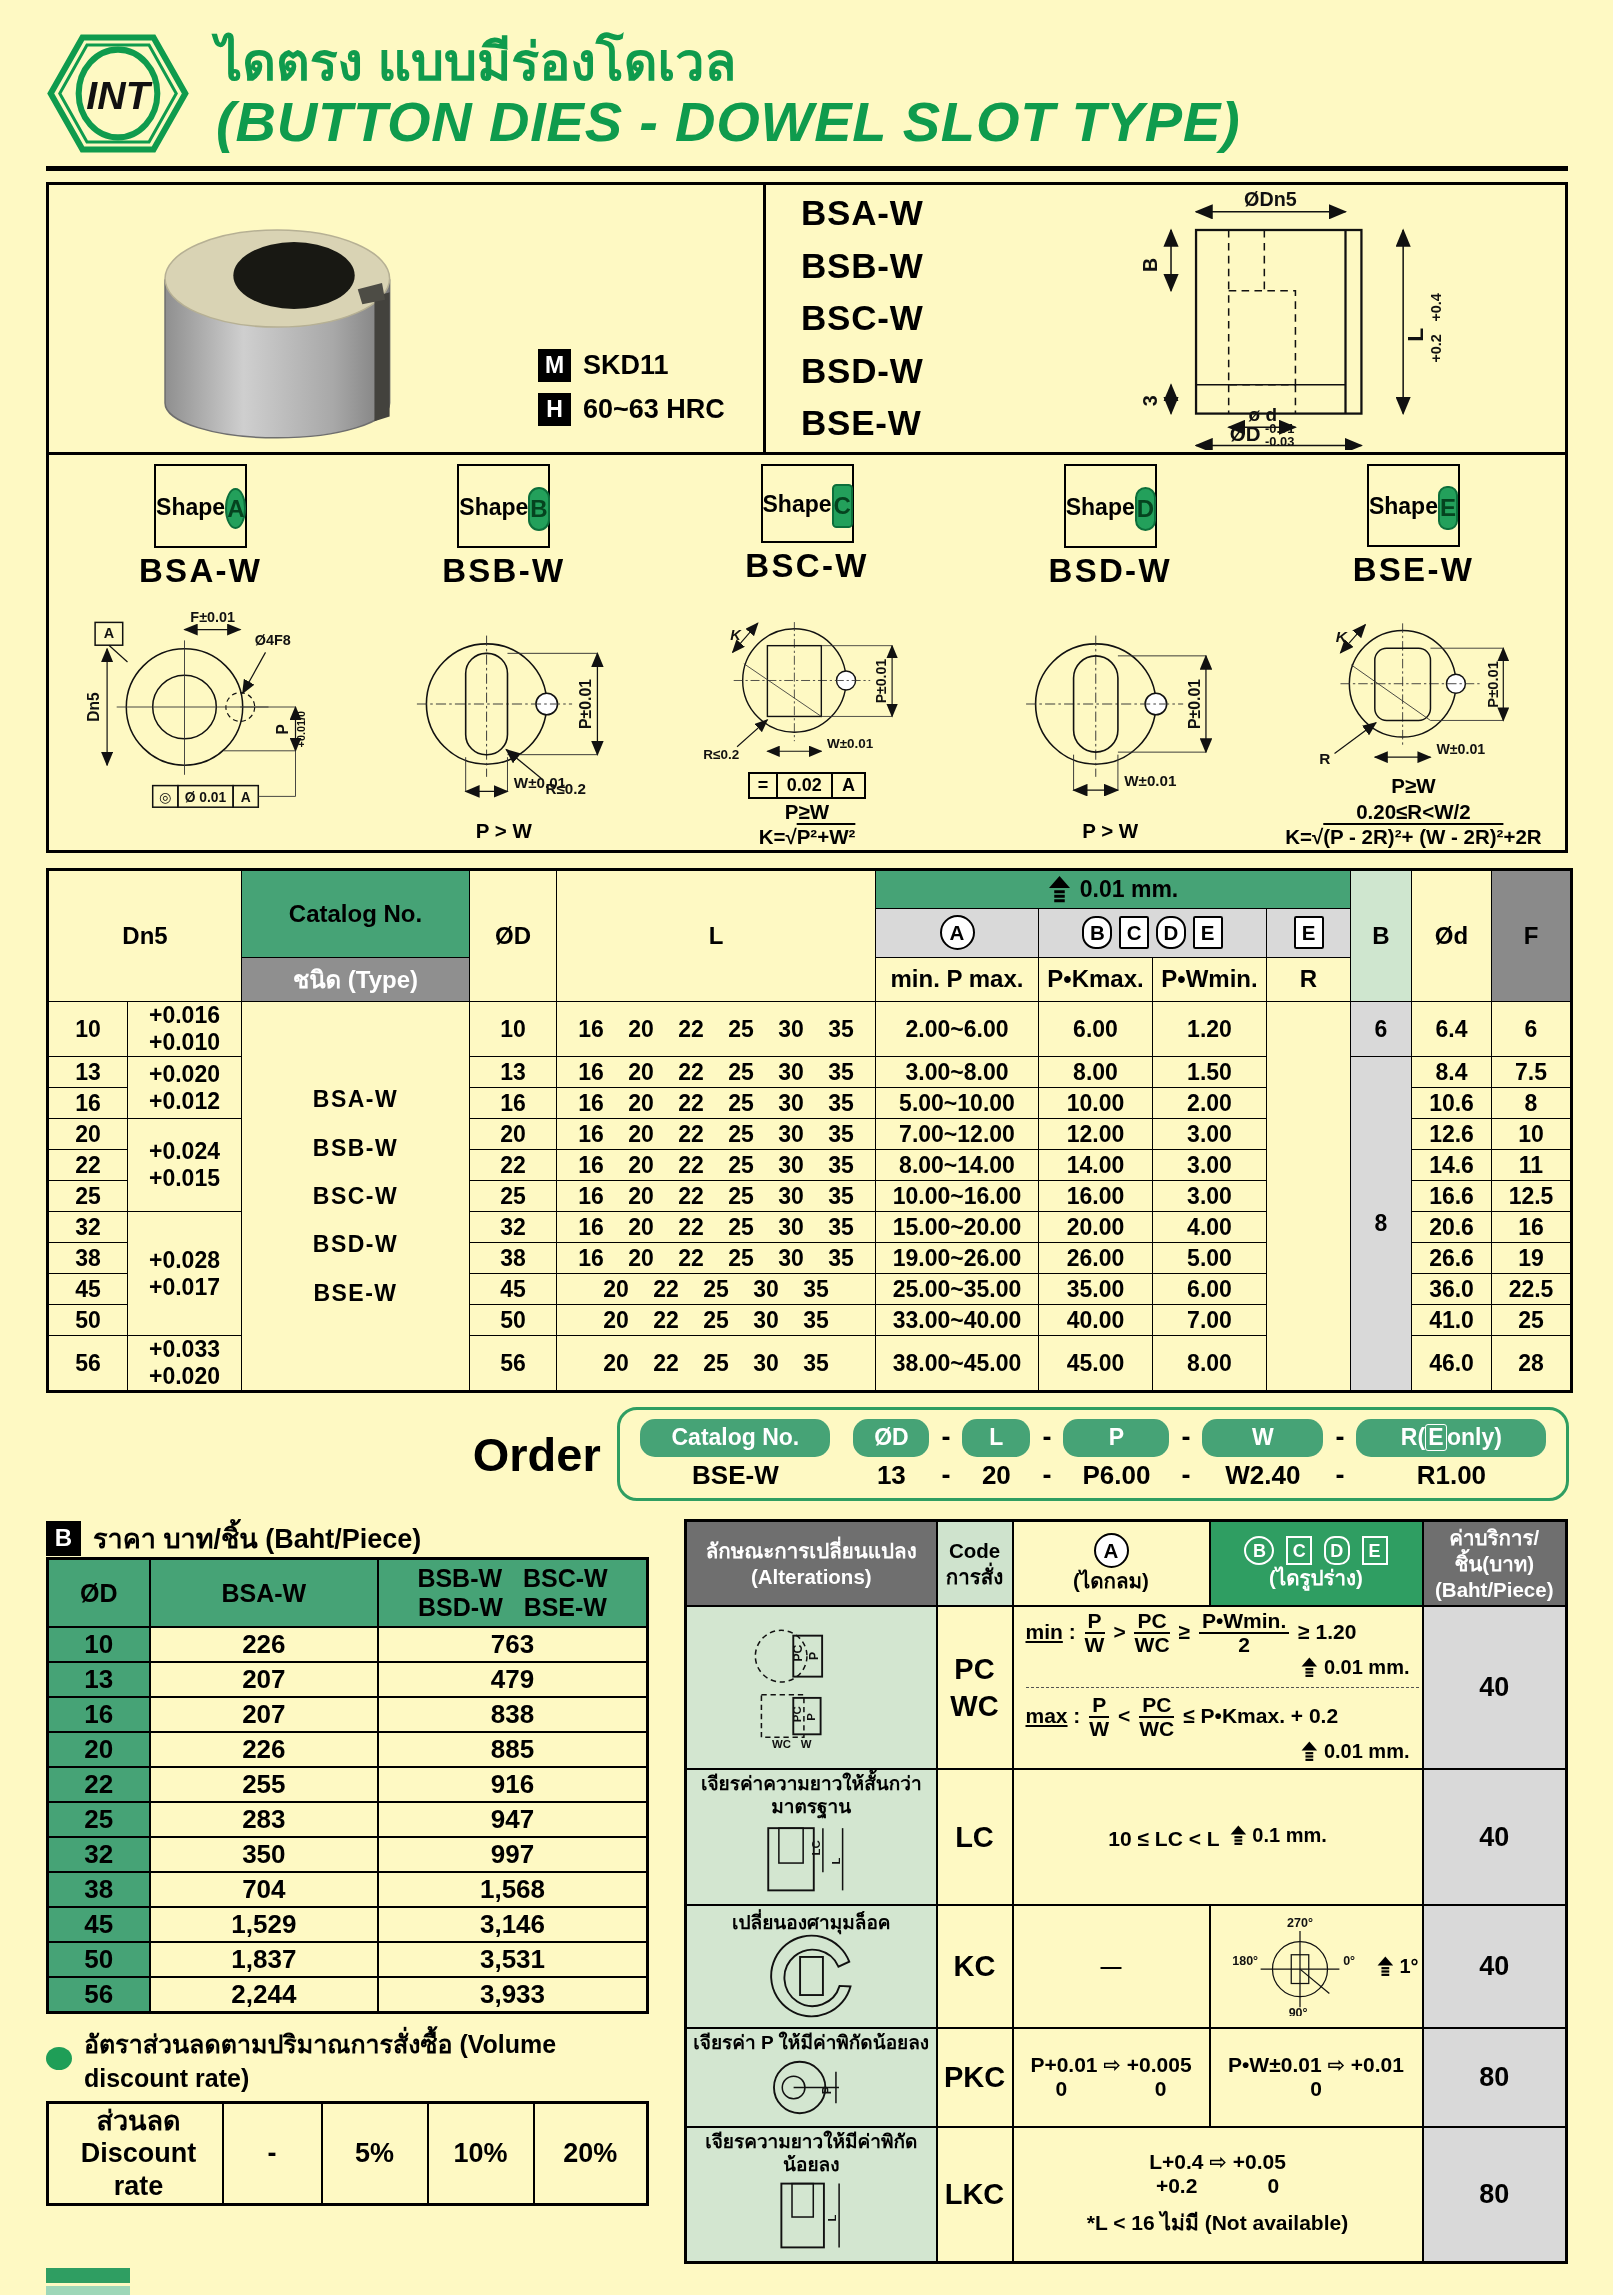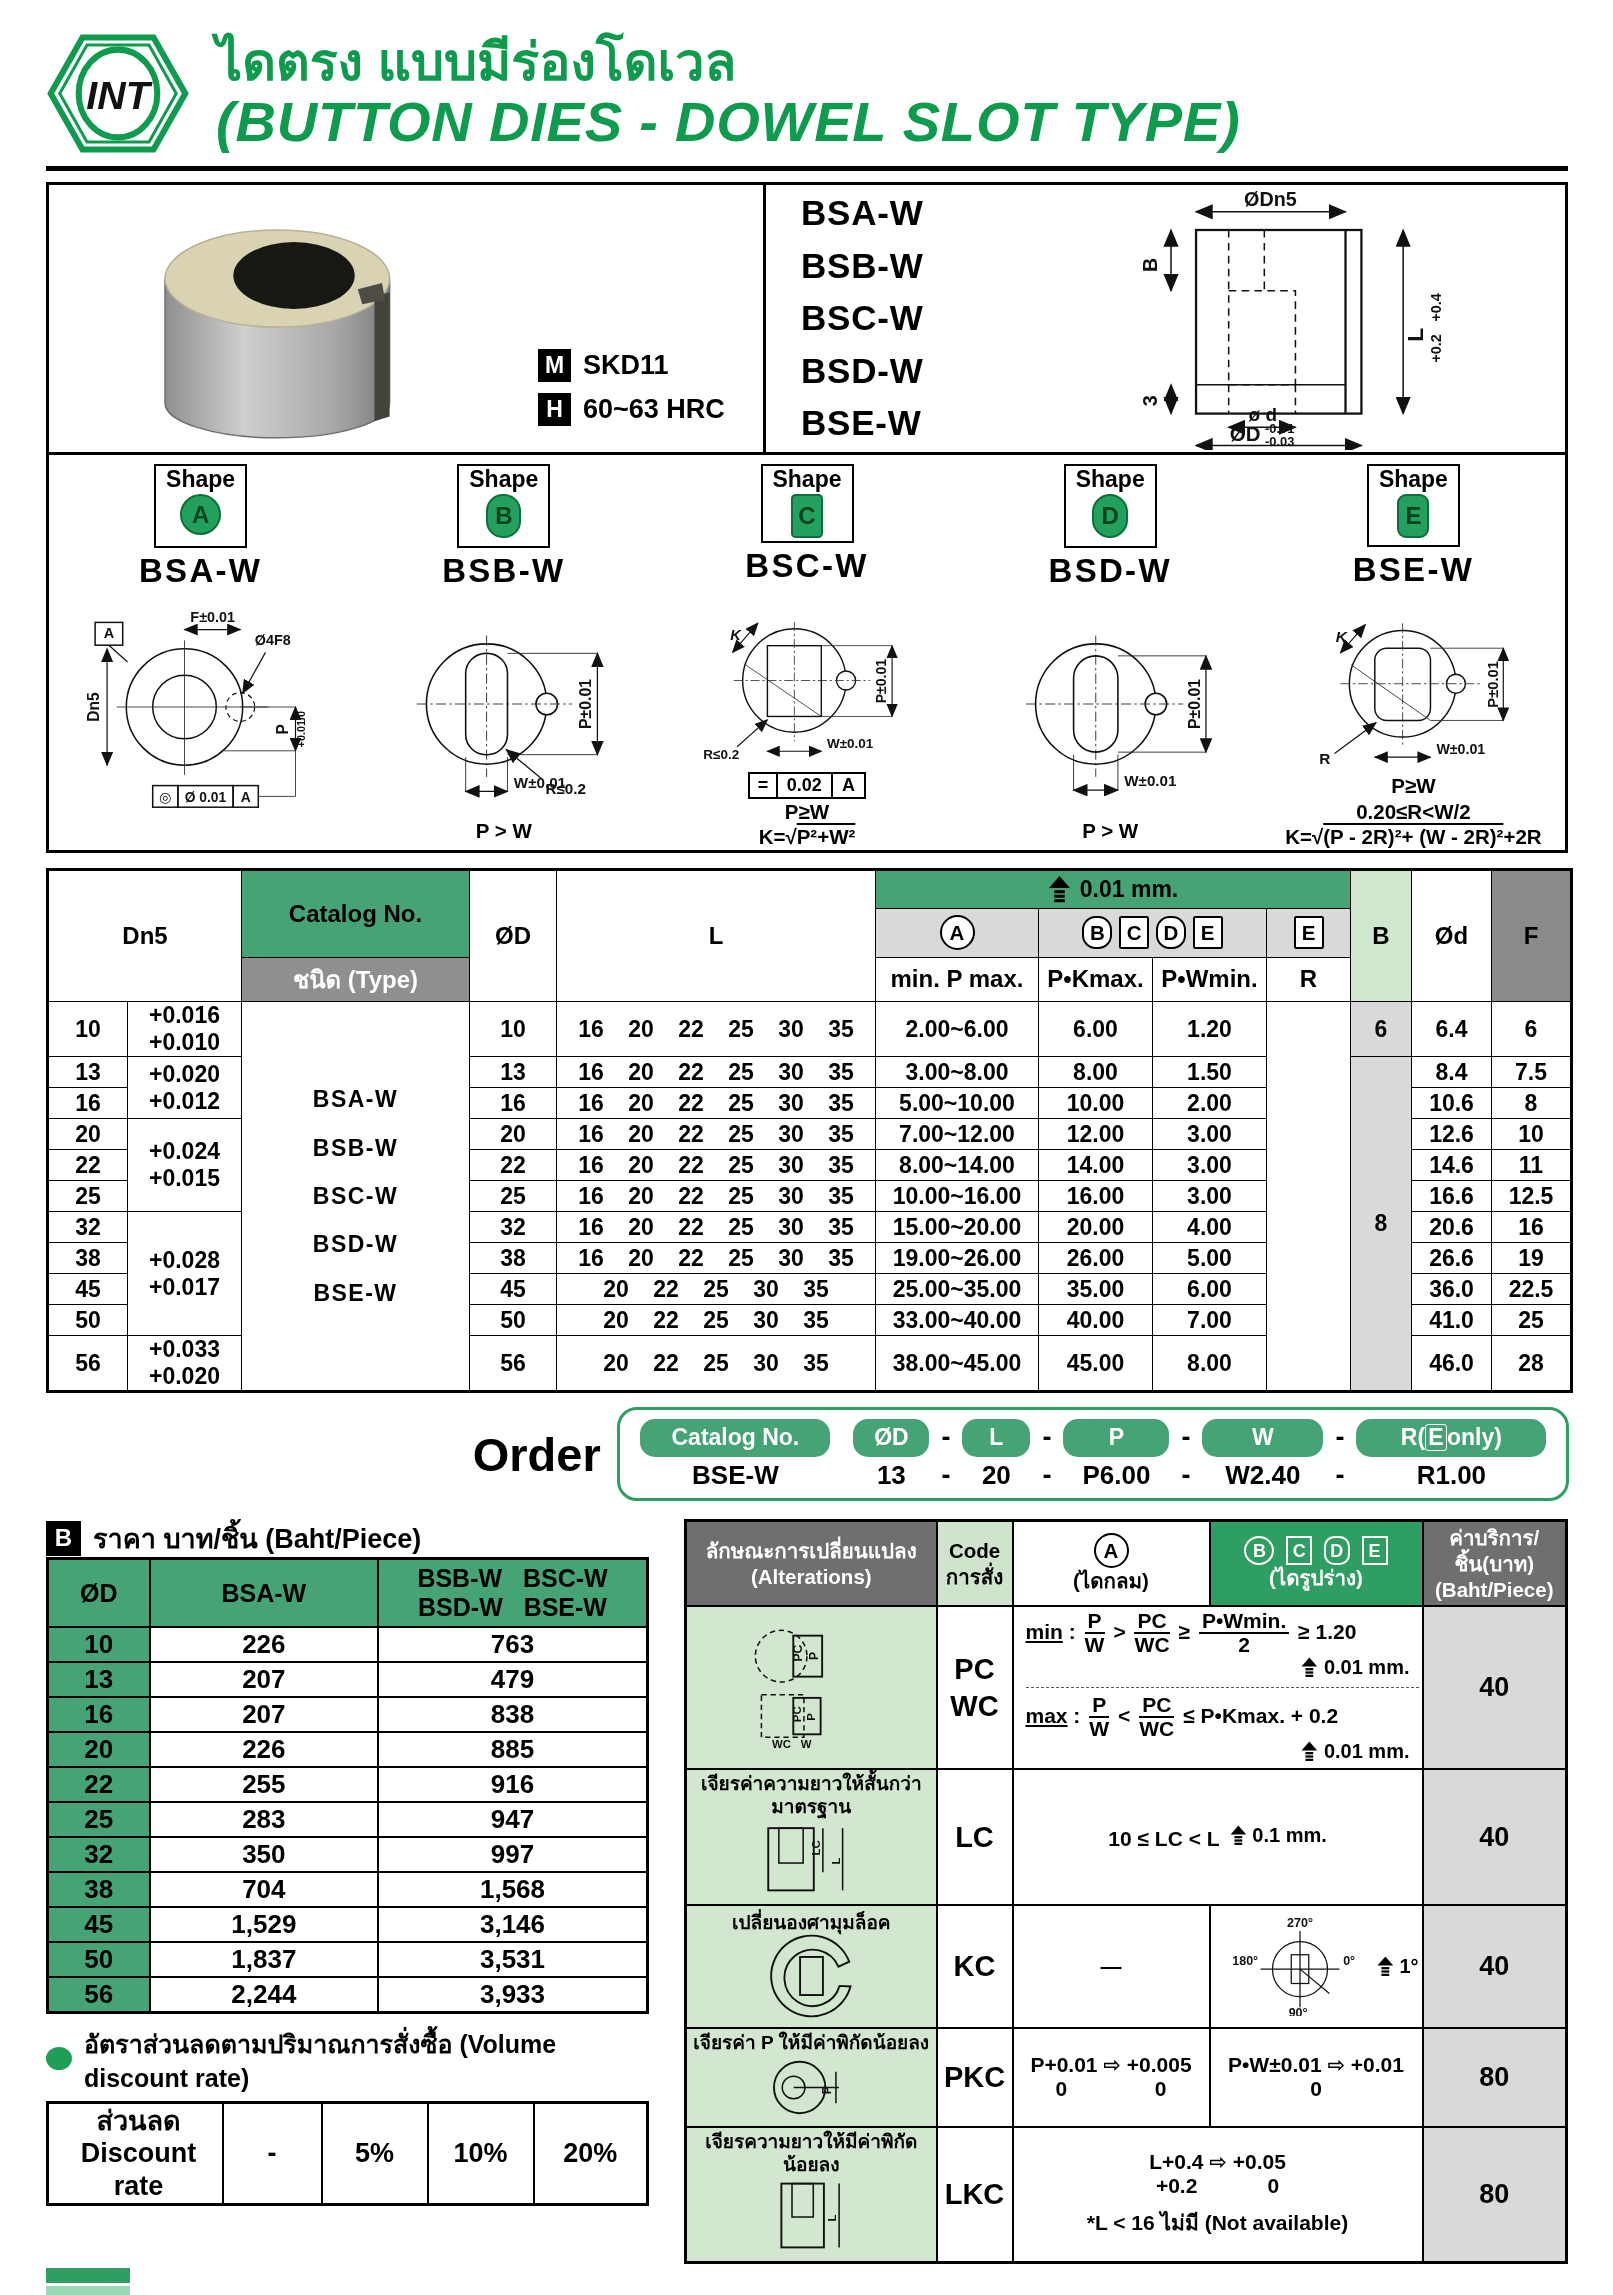--- a/index.html
+++ b/index.html
@@ -1,17 +1,17 @@
 <!DOCTYPE html>
 <html style="font-size:12px"><head>
 <meta charset="utf-8">
 <style>
   *{box-sizing:border-box}
   body{margin:0;background:#e8e8e8}
-  .page{width:1614px;height:2295px;margin:0 auto;background:#ffffff;position:relative;
+  .page{width:1614px;height:2295px;margin:0 auto;background:#fef9c3;position:relative;
         font-family:"Liberation Sans","DejaVu Sans",sans-serif;color:#000;overflow:hidden;
         padding:0 46px}
   
   .hdr{display:flex;align-items:center;gap:26px;padding-top:33px}
   .logo{flex:0 0 auto}
   .titles{display:flex;flex-direction:column;line-height:1.12}
   .title-thai{font-size:52px;font-weight:bold;color:#0f9b4d}
   .title-eng{font-size:56px;font-weight:bold;font-style:italic;color:#0f9b4d;letter-spacing:0.8px}
   .rule{height:5.3px;background:#000;margin-top:12px}
   
@@ -21,21 +21,21 @@
   .specs{width:228px;display:flex;flex-direction:column;justify-content:flex-end;gap:10.6px;padding:0 0 26px 3px}
   .spec-line{display:flex;align-items:center;gap:12px;font-weight:bold;font-size:27px}
   .spec-icon{width:33px;height:33px;background:#000;color:#fff;display:flex;align-items:center;
              justify-content:center;font-size:23px;font-weight:bold;border:1.5px solid #000}
   .vdiv{width:3px;background:#000}
   .models{width:228px;display:flex;flex-direction:column;justify-content:center;padding-left:35px;
           font-size:35px;font-weight:bold;line-height:1.5;letter-spacing:0.8px}
   .sideview{flex:1;display:flex;align-items:center;justify-content:center}
   .b1shapes{display:flex;height:395px;padding-top:9px}
   .shape-col{flex:1;display:flex;flex-direction:column;align-items:center}
-  .badge{width:93px;height:84px;border:2.3px solid #000;display:flex;flex-direction:column;align-items:center;padding-top:2.3px}
+  .badge{width:93px;height:84px;border:2.3px solid #000;display:flex;align-items:center;padding-top:2.3px}
   .badge .t{font-size:23px;font-weight:bold;line-height:1}
   .glyph{margin-top:3px;background:#23a05b;border:2.3px solid #0d6f3b;color:#05431f;display:flex;
          align-items:center;justify-content:center;font-weight:bold;font-size:24px}
   .gA{width:41px;height:41px;border-radius:50%}
   .gB{width:35px;height:44px;border-radius:16.7px}
   .gC{width:32px;height:44px;border-radius:4.6px}
   .gD{width:36px;height:44px;border-radius:18px}
   .gE{width:32px;height:44px;border-radius:9px}
   .shape-name{font-size:33px;font-weight:bold;margin-top:4.6px;letter-spacing:2.3px}
   .cond{font-size:20.5px;font-weight:bold;line-height:1.25;text-align:center}

